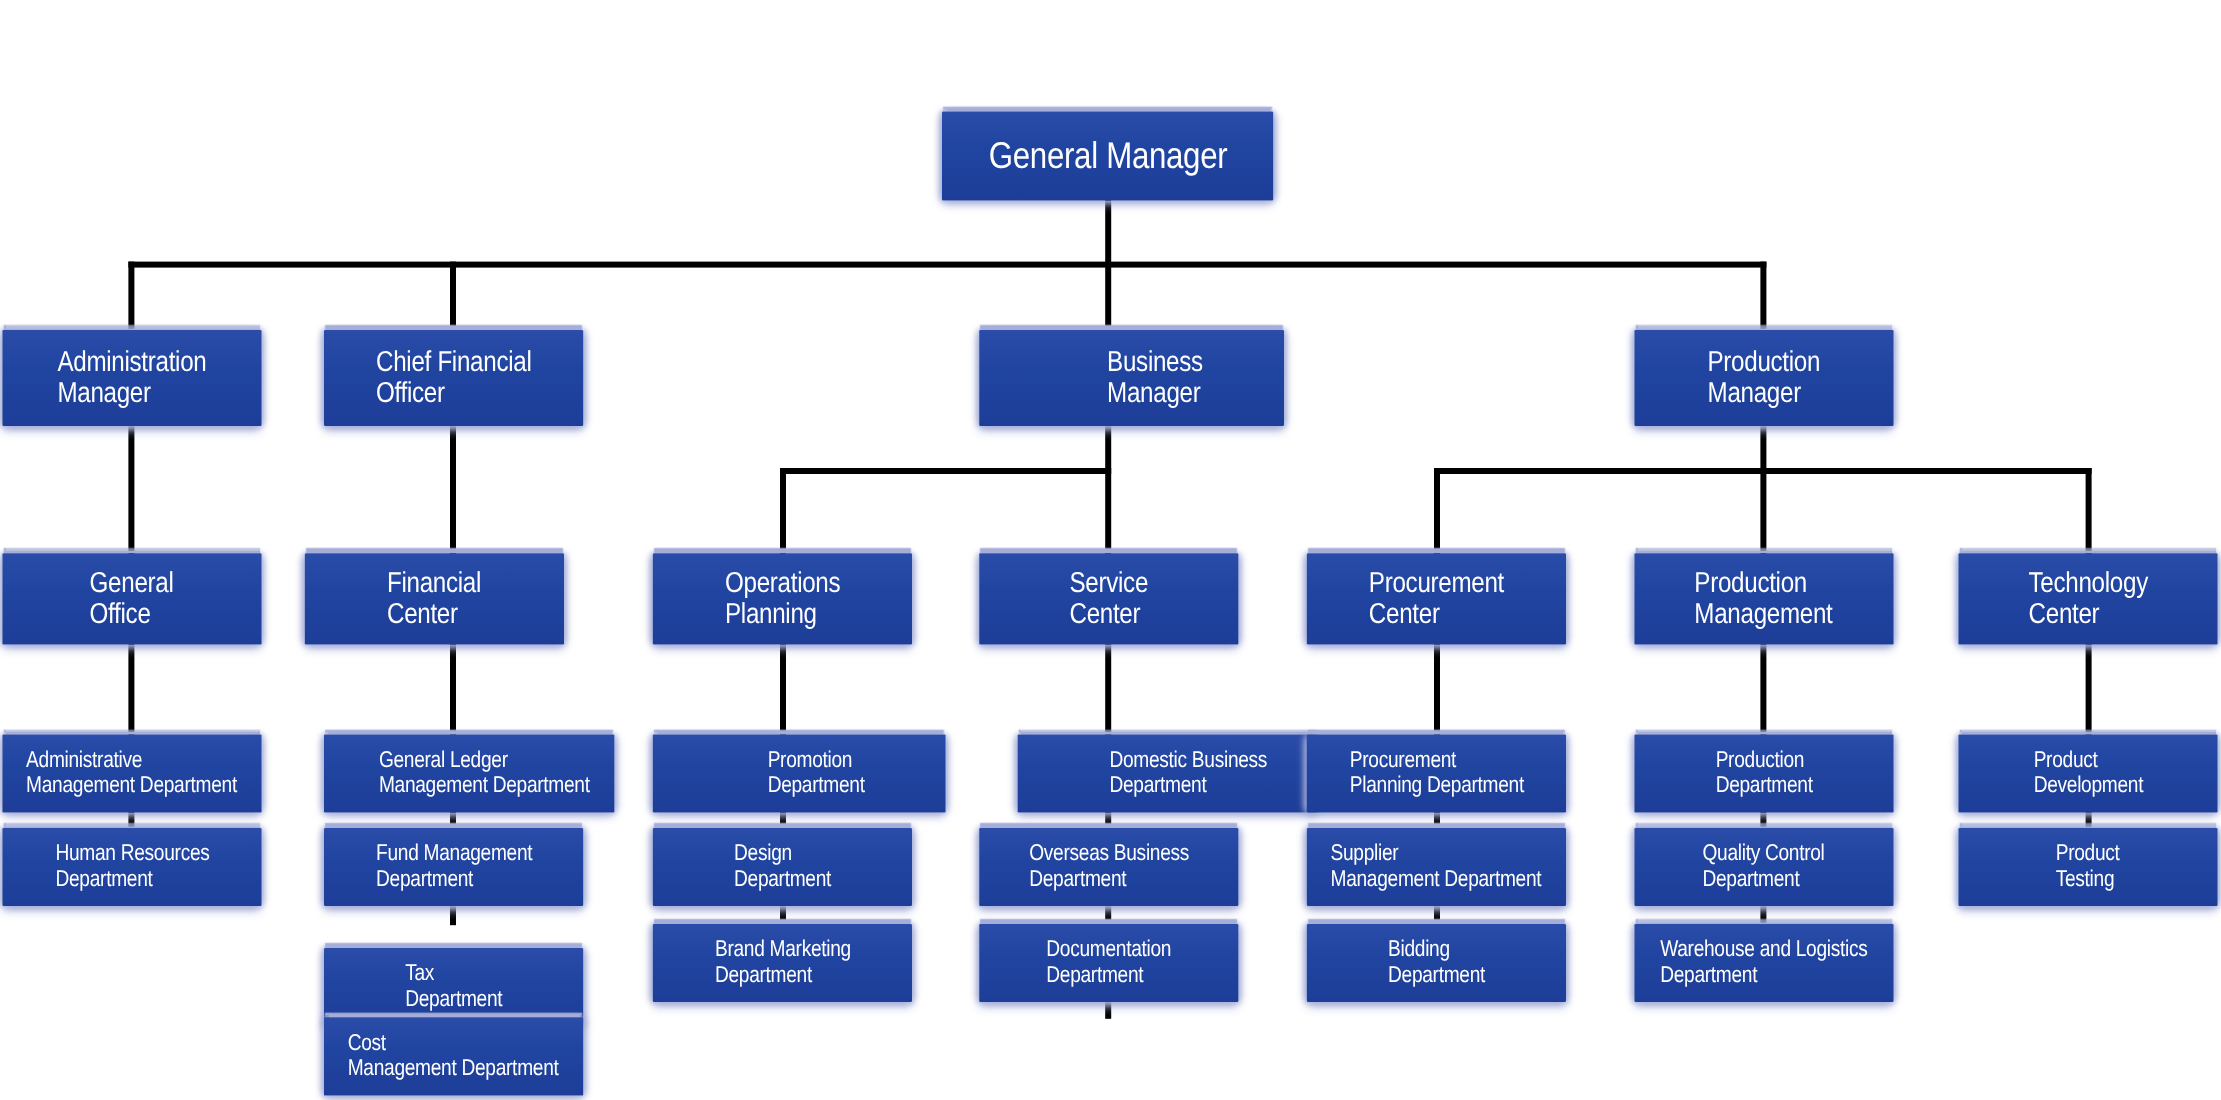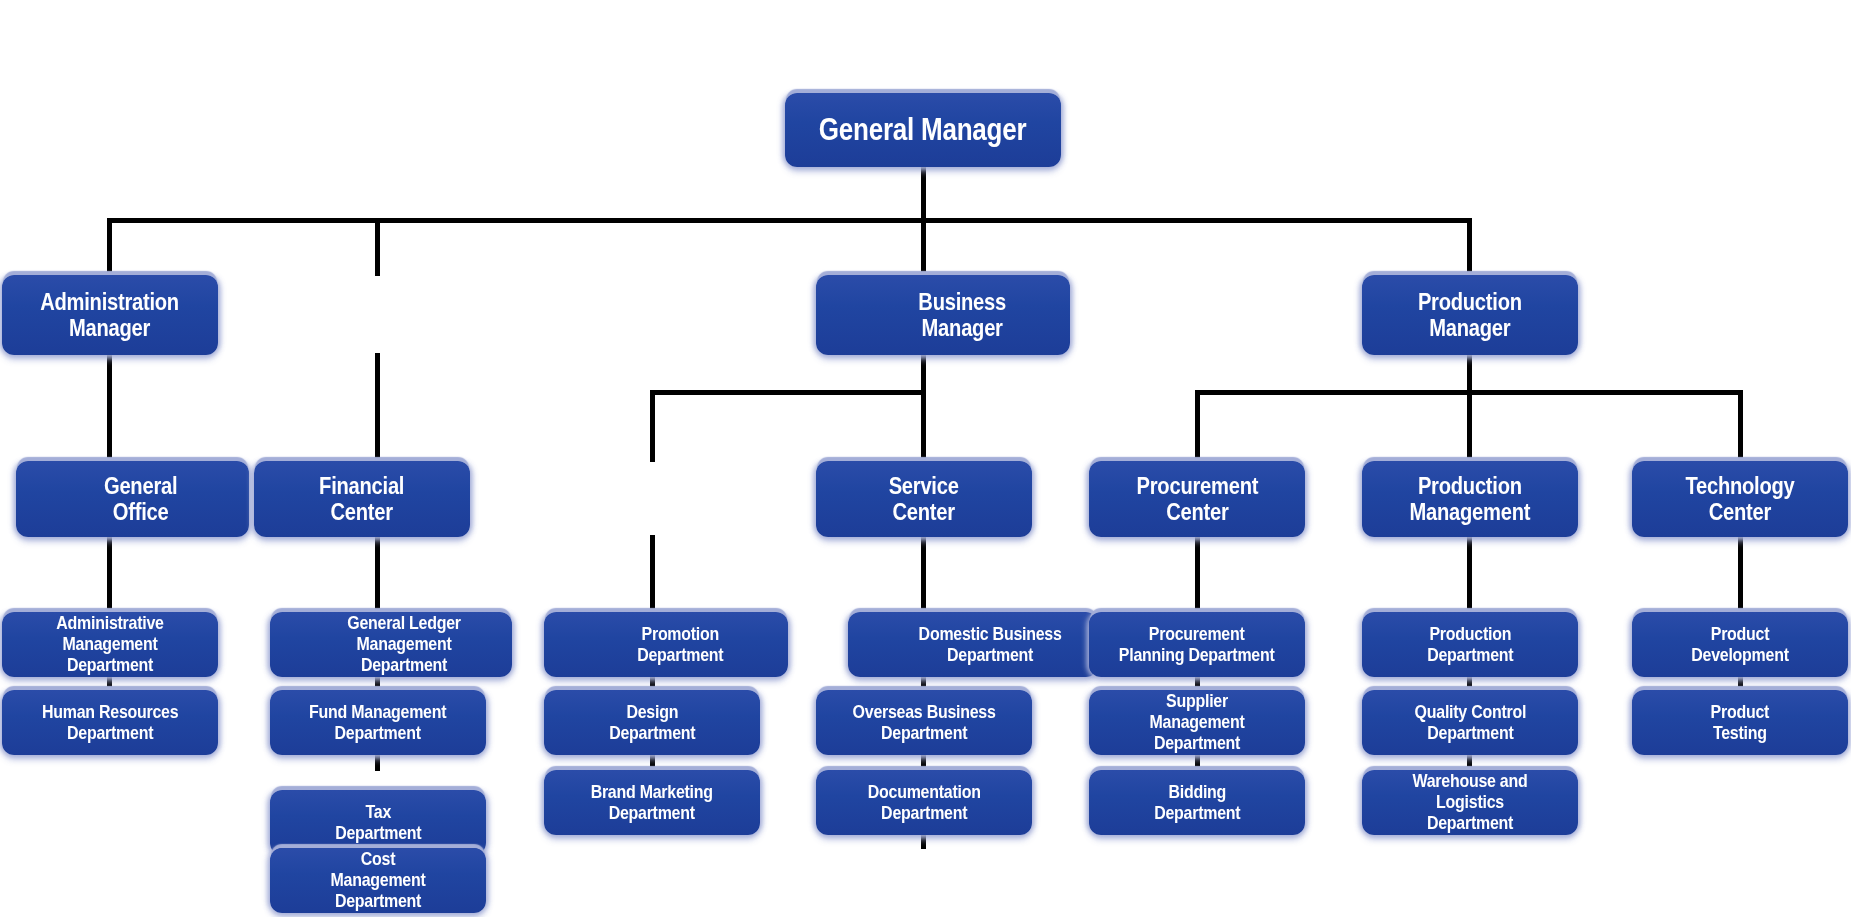--- a/index.html
+++ b/index.html
@@ -6,31 +6,31 @@
   #chart{
     position:relative;
     width:1851px;height:917px;
     background:#ffffff;
     font-family:"Liberation Sans","DejaVu Sans",sans-serif;
     overflow:hidden;
   }
   .node{
     position:absolute;
     background:linear-gradient(180deg,#2b4ca9 0%,#2045a1 40%,#1d3d98 100%);
-    border-radius:12px;
+    border-radius:1px;
     box-shadow:
       0 -5px 1px -1px #a4aed8,
       0 5px 7px -1px rgba(164,174,216,.85),
       -4px 0 6px -2px rgba(164,174,216,.85),
       4px 0 6px -2px rgba(164,174,216,.85),
       0 0 4px 1px rgba(164,174,216,.6);
     color:#ffffff;
     display:flex;align-items:center;justify-content:center;
-    text-align:center;
-    font-weight:700;
+    text-align:left;
+    font-weight:400;
   }
   .node span{
     display:inline-block;
     transform:scaleX(.84);
     white-space:pre-line;
     line-height:1.1;
     letter-spacing:-.3px;
   }
   .gm{width:276px;height:74px;font-size:31px;}
   .l2{width:216px;height:80px;font-size:24px;}
@@ -88,36 +88,44 @@
   <div class="vline" style="left:921px;top:833px;height:16px;"></div>
 
   <div class="node gm" style="left:785px;top:93px;">
     <span>General Manager</span>
   </div>
 
   <div class="node l2" style="left:2px;top:275px;">
     <span>Administration
 Manager</span>
   </div>
+  <div class="node l2" style="left:270px;top:275px;">
+    <span>Chief Financial
+Officer</span>
+  </div>
   <div class="node l2" style="left:816px;top:275px;padding-left:38px;">
     <span>Business
 Manager</span>
   </div>
   <div class="node l2" style="left:1362px;top:275px;">
     <span>Production
 Manager</span>
   </div>
 
-  <div class="node l3" style="left:16px;top:461px;padding-left:17px;">
+  <div class="node l3" style="left:2px;top:461px;">
     <span>General
 Office</span>
   </div>
   <div class="node l3" style="left:254px;top:461px;">
     <span>Financial
 Center</span>
+  </div>
+  <div class="node l3" style="left:544px;top:461px;">
+    <span>Operations
+Planning</span>
   </div>
   <div class="node l3" style="left:816px;top:461px;">
     <span>Service
 Center</span>
   </div>
   <div class="node l3" style="left:1089px;top:461px;">
     <span>Procurement
 Center</span>
   </div>
   <div class="node l3" style="left:1362px;top:461px;">

